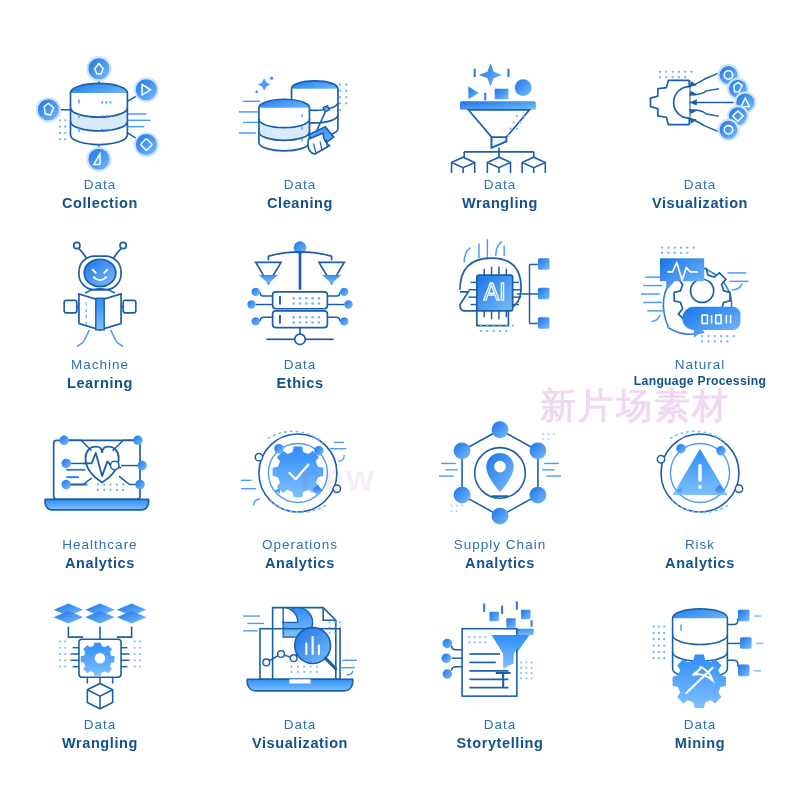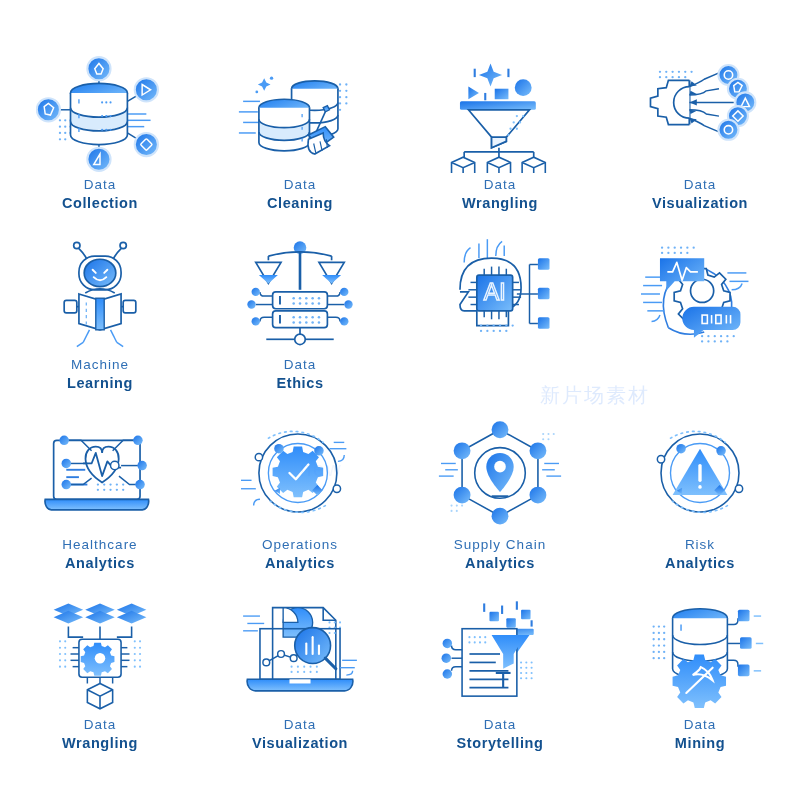--- a/index.html
+++ b/index.html
@@ -64,21 +64,21 @@
     opacity:.16;
   }
   #wm2{
     position:absolute;
     left:300px; top:458px;
     width:420px; height:70px;
     pointer-events:none;
     opacity:.07;
   }
   .wmtext{
-    font-size:20px;font-weight:400;color:#3b82f6;
+    font-size:36px;font-weight:700;color:#a21caf;
     letter-spacing:2px;white-space:nowrap;
   }
 </style>
 </head>
 <body>
 
 <svg width="0" height="0" style="position:absolute" aria-hidden="true">
   <defs>
     <linearGradient id="gBlue" x1="0" y1="0" x2="0" y2="1">
       <stop offset="0%" stop-color="#2f8dfa"></stop>
@@ -618,20 +618,24 @@
               <circle cx="92" cy="96" r="1.1"></circle>
             <circle cx="62" cy="101" r="1.1"></circle>
               <circle cx="68" cy="101" r="1.1"></circle>
               <circle cx="74" cy="101" r="1.1"></circle>
             <circle cx="80" cy="101" r="1.1"></circle>
               <circle cx="86" cy="101" r="1.1"></circle>
           </g>
         </g>
       </svg>
     </div>
+    <div class="label">
+      <span class="l1">Natural</span>
+      <span class="l2 small">Language Processing</span>
+    </div>
   </div>
 
   <div class="cell">
     <div class="art">
       <svg viewBox="0 0 120 112" width="128" height="118">
         <g fill="none" stroke="#1a5fa8" stroke-width="1.6">
 
           <rect x="16" y="24" width="82" height="56" rx="3" fill="#ffffff" stroke="#1a5fa8"></rect>
 
           <path d="M8 80 H106 a6 8 0 0 1 -6 10 H14 a6 8 0 0 1 -6 -10 z" fill="url(#gBlue)" stroke="#1a5fa8"></path>

